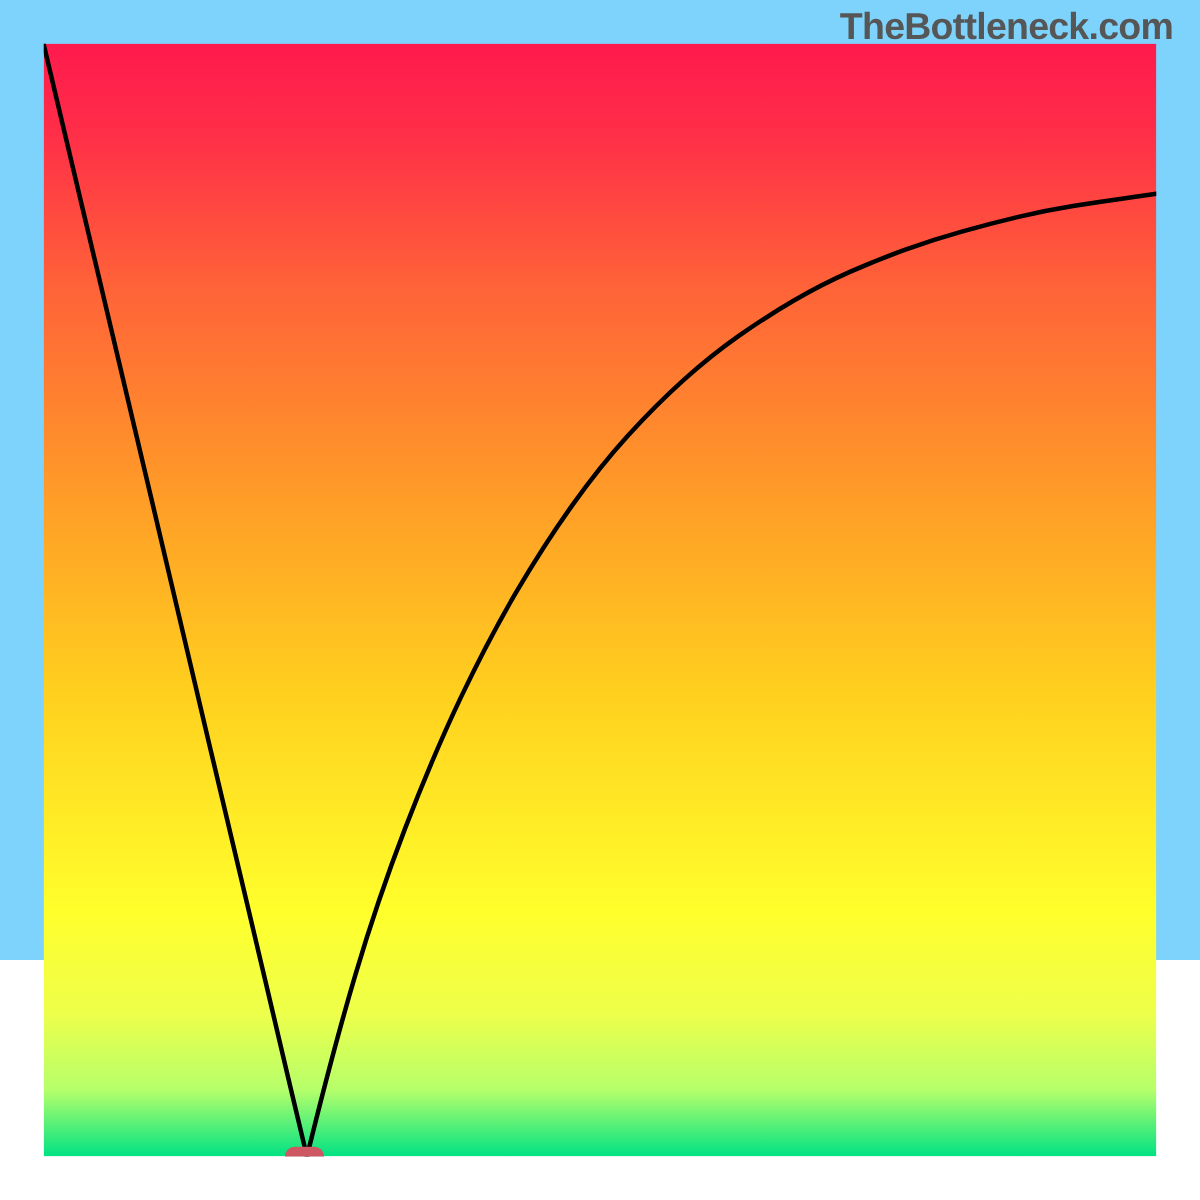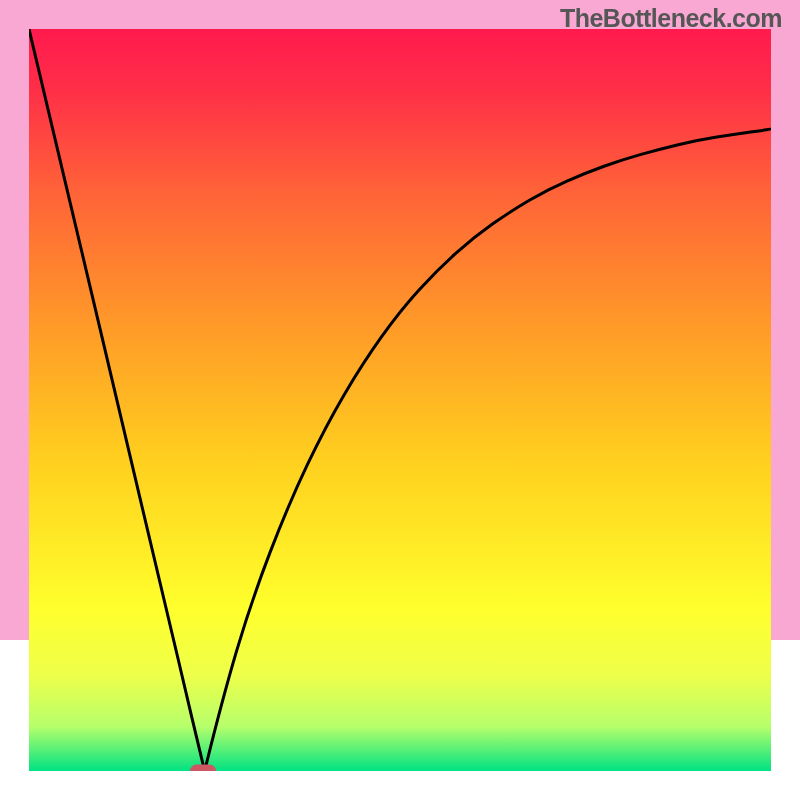--- a/index.html
+++ b/index.html
@@ -7,21 +7,21 @@
     padding: 0;
     width: 800px;
     height: 800px;
     background: #ffffff;
     overflow: hidden;
   }
   .frame {
     position: relative;
     width: 800px;
     height: 640px;
-    background: #f9a8d4;
+    background: #7dd3fc;
   }
   .watermark {
     position: absolute;
     top: 4px;
     right: 18px;
     font-family: Arial, Helvetica, sans-serif;
     font-size: 25px;
     font-weight: bold;
     color: #565656;
     letter-spacing: -0.5px;

